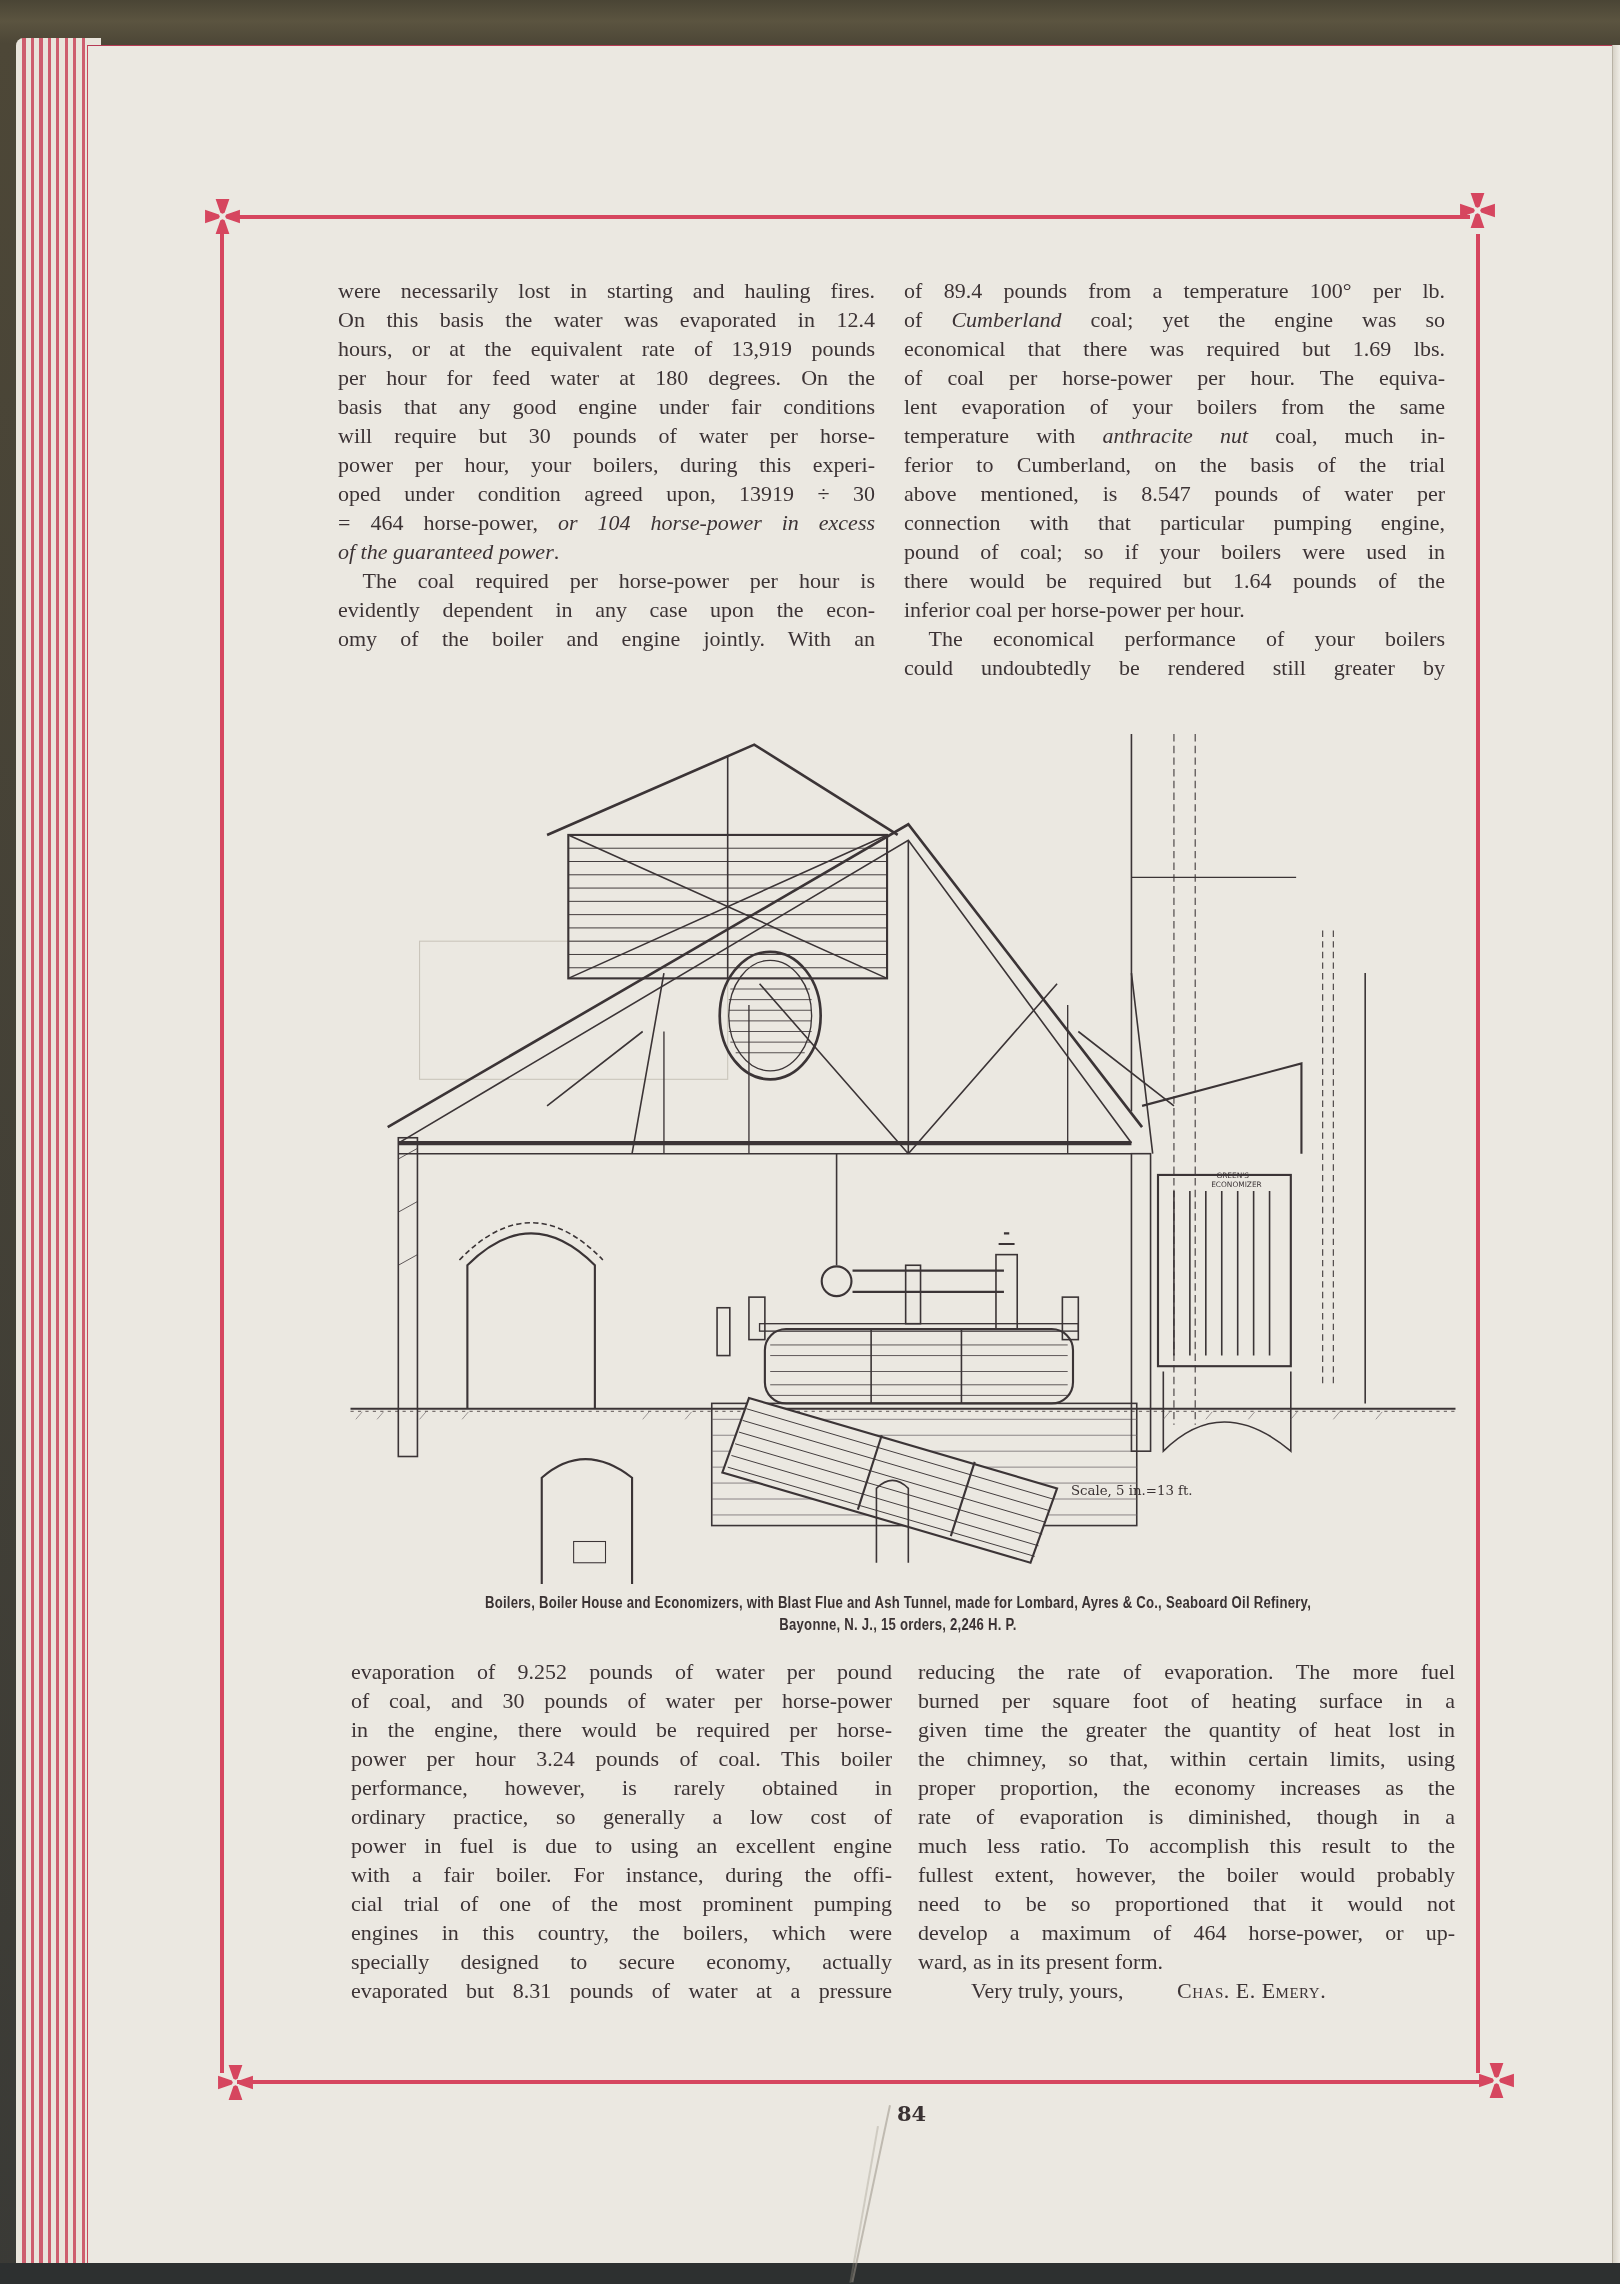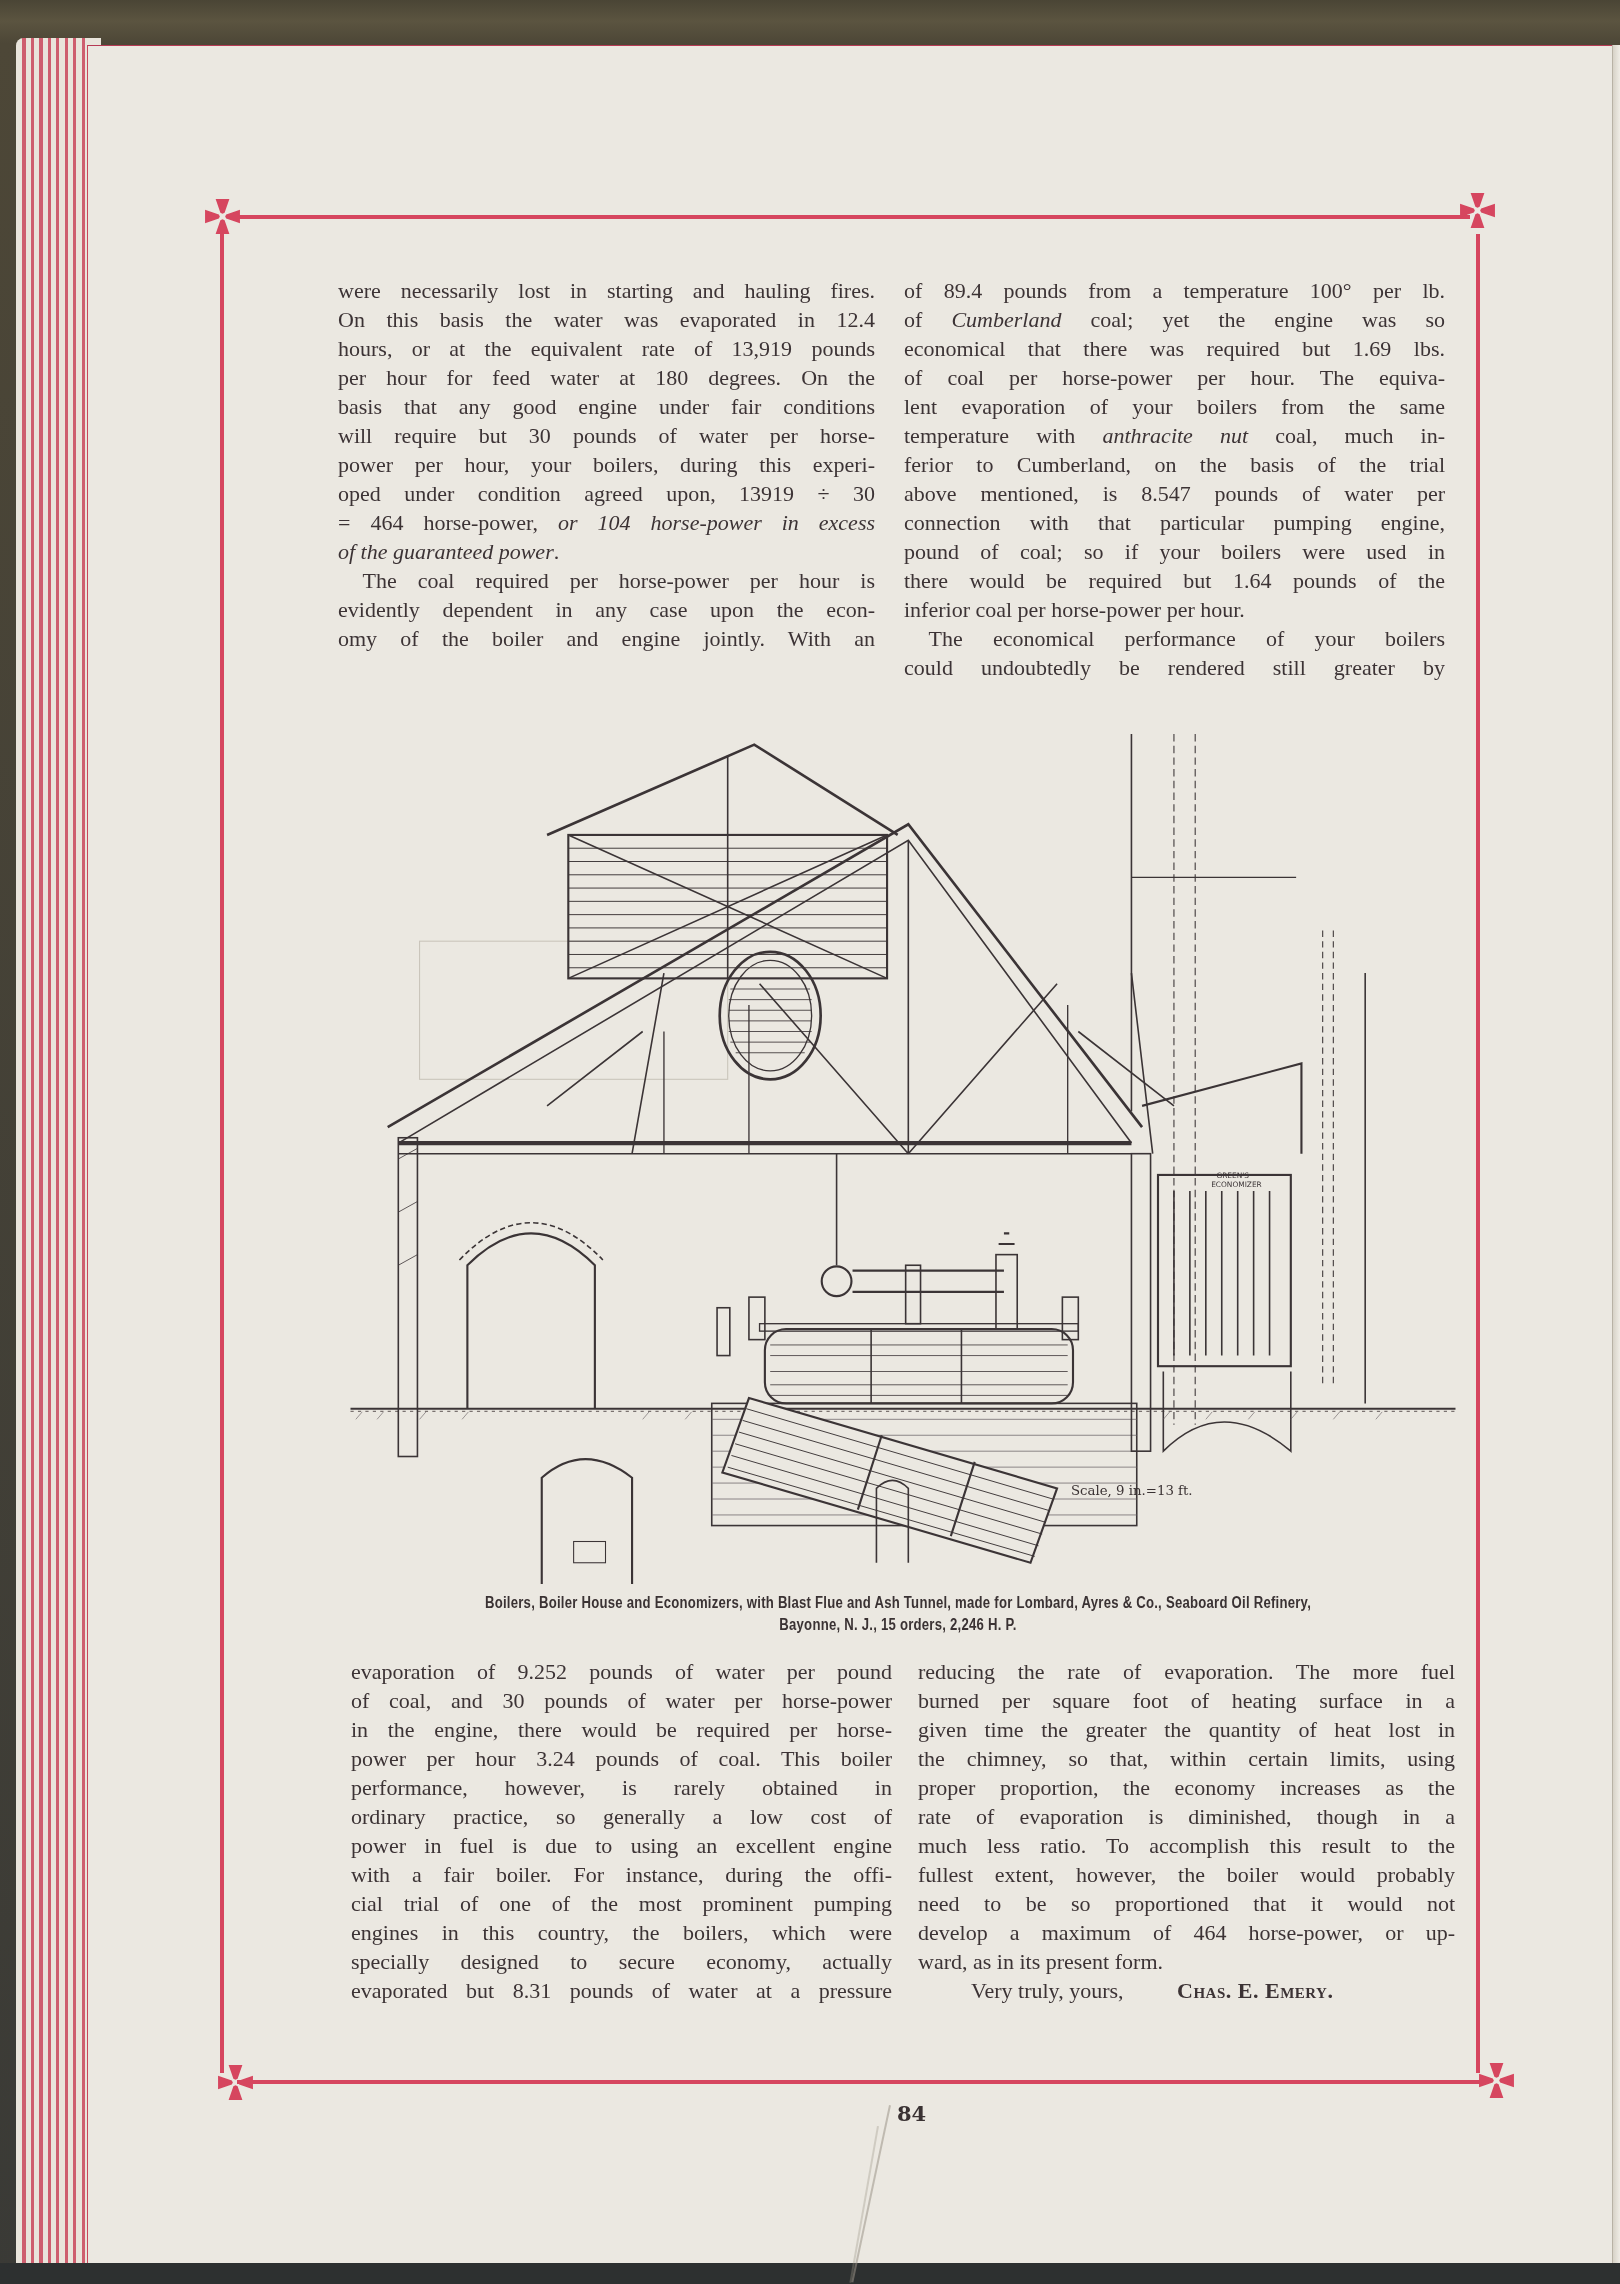--- a/index.html
+++ b/index.html
@@ -47,21 +47,21 @@
   
   .col {
     position: absolute; color: #3c3335;
     font-size: 22px; line-height: 29px;
     text-align: justify;
   }
   .col .line { display: block; text-align: justify; text-align-last: justify; white-space: nowrap; }
   .col .line.last { text-align-last: left; }
   .col .indent { padding-left: 24.5px; }
   .it { font-style: italic; }
-  .sc { font-variant: small-caps; letter-spacing: 0.5px; font-weight: bold; }
+  .sc { font-variant: small-caps; letter-spacing: 0.5px; }
 
   
   .engraving { position: absolute; left: 345px; top: 734px; width: 1116px; height: 850px; }
   .engraving svg { width: 100%; height: 100%; display: block; }
   .scale-note {
     position: absolute; left: 1071px; top: 1483px;
     font-family: "DejaVu Serif", serif; font-size: 13.3px; color: #3a3233;
   }
   .caption {
     position: absolute; left: 372px; top: 1592px; width: 1052px; text-align: center;
@@ -245,21 +245,21 @@
     <path d="M1000 1560 V1420 Q1030 1390 1060 1420 V1560" stroke-width="3"></path>
 
     <g stroke="#6b6366" stroke-width="1.2">
       <path d="M20 1290 l12 -14 M60 1290 l12 -14 M140 1290 l12 -14 M220 1290 l12 -14 M560 1290 l12 -14 M640 1290 l12 -14 M1540 1290 l12 -14 M1620 1290 l12 -14 M1700 1290 l12 -14 M1780 1290 l12 -14 M1860 1290 l12 -14 M1940 1290 l12 -14"></path>
     </g>
 
     <text x="1640" y="835" font-family="DejaVu Sans, sans-serif" font-size="14" fill="#3b3436" stroke="none">GREEN'S</text>
     <text x="1630" y="853" font-family="DejaVu Sans, sans-serif" font-size="14" fill="#3b3436" stroke="none">ECONOMIZER</text>
   </svg>
 </div>
-<div class="scale-note">Scale, 9 in.=13 ft.</div>
+<div class="scale-note">Scale, 5 in.=13 ft.</div>
 
 <div class="caption">
   <span>Boilers, Boiler House and Economizers, with Blast Flue and Ash Tunnel, made for Lombard, Ayres &amp; Co., Seaboard Oil Refinery,</span>
   <span>Bayonne, N. J., 15 orders, 2,246 H. P.</span>
 </div>
 
 <div class="col" style="left:351px; top:1657px; width:541px;">
   <span class="line">evaporation of 9.252 pounds of water per pound</span>
   <span class="line">of coal, and 30 pounds of water per horse-power</span>
   <span class="line">in the engine, there would be required per horse-</span>

